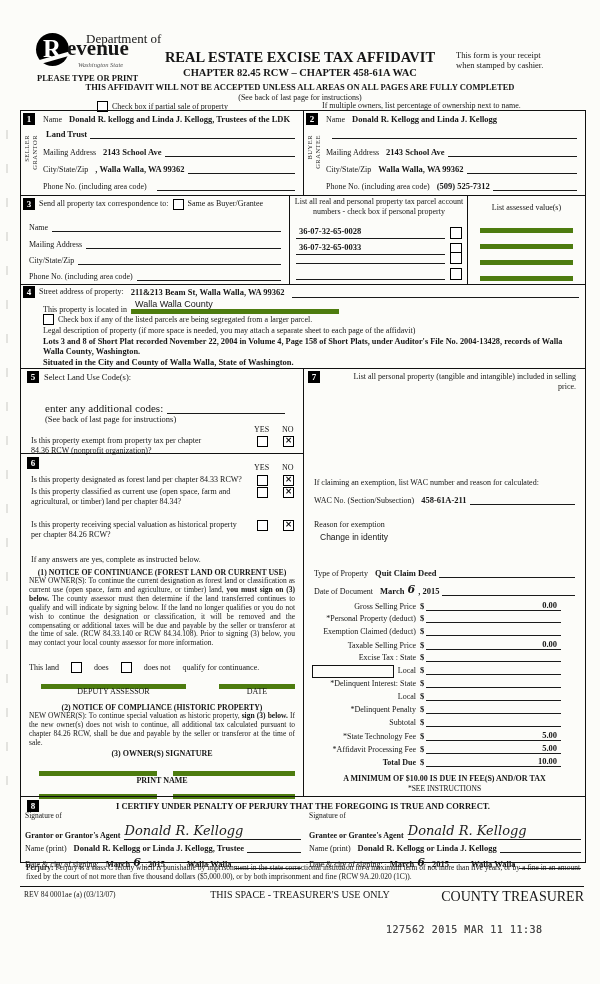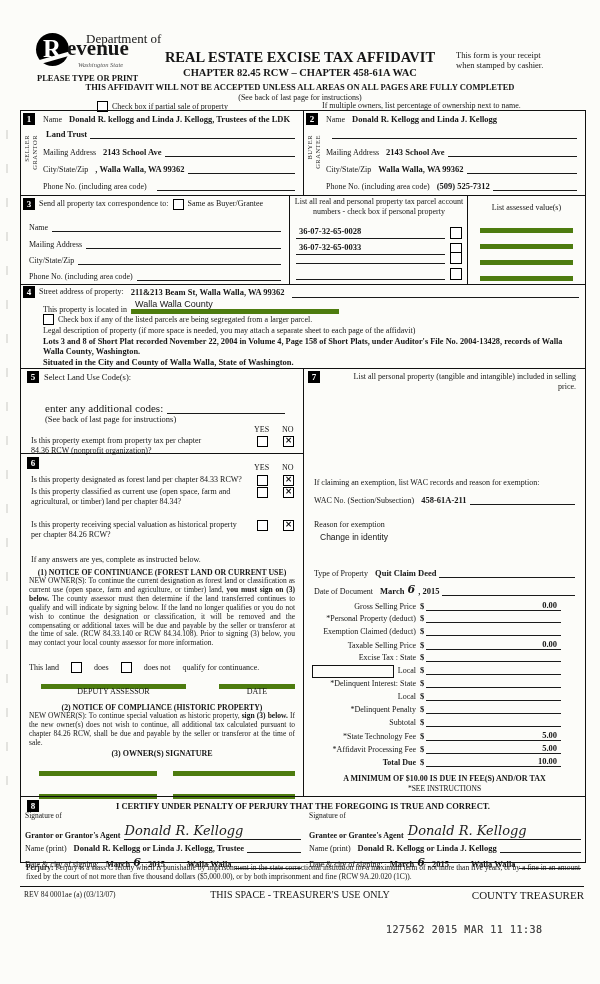--- a/index.html
+++ b/index.html
@@ -275,33 +275,34 @@
           <div class="abs s8 c" style="left:198px;top:233px;width:76px;">DATE</div>
 
           <div class="abs b c" style="left:6px;top:249px;width:270px;font-size:7.8px;">(2) NOTICE OF COMPLIANCE (HISTORIC PROPERTY)</div>
           <div class="abs notice" style="left:8px;top:258px;width:266px;">
             <span>NEW OWNER(S): To continue special valuation as historic property, </span><span class="b">sign (3) below.</span><span> If the new owner(s) does not wish to continue, all additional tax calculated pursuant to chapter 84.26 RCW, shall be due and payable by the seller or transferor at the time of sale.</span>
           </div>
 
           <div class="abs b c" style="left:6px;top:295px;width:270px;font-size:8px;">(3) OWNER(S) SIGNATURE</div>
           <div class="abs ul" style="left:18px;top:317px;width:118px;"></div>
           <div class="abs ul" style="left:152px;top:317px;width:122px;"></div>
+          <div class="abs b c" style="left:6px;top:322px;width:270px;font-size:8px;">PRINT NAME</div>
           <div class="abs ul" style="left:18px;top:340px;width:118px;"></div>
           <div class="abs ul" style="left:152px;top:340px;width:122px;"></div>
         </div>
       </div>
 
       <div class="abs" style="left:283px;top:0;width:281px;height:428px;">
         <span class="badge abs" style="left:4px;top:3px;">7</span>
         <div class="abs s8" style="left:22px;top:4px;width:250px;text-align:right;">
           <div>List all personal property (tangible and intangible) included in selling</div>
           <div>price.</div>
         </div>
 
-        <div class="abs s8" style="left:10px;top:110px;">If claiming an exemption, list WAC records and reason for exemption:</div>
+        <div class="abs s8" style="left:10px;top:110px;">If claiming an exemption, list WAC number and reason for calculated:</div>
         <div class="row" style="left:10px;top:126px;right:10px;">
           <span class="lbl">WAC No. (Section/Subsection)</span>
           <span class="val">458-61A-211</span>
           <span class="fill"></span>
         </div>
         <div class="abs s8" style="left:10px;top:152px;">Reason for exemption</div>
         <div class="abs sans" style="left:16px;top:164px;font-size:8.5px;">Change in identity</div>
 
         <div class="row" style="left:10px;top:199px;right:10px;">
           <span class="lbl">Type of Property</span>
@@ -462,16 +463,16 @@
     </div>
   </div>
 
   <div class="abs s75" style="left:26px;top:864px;width:554px;text-align:justify;">
     <span class="b">Perjury:</span><span> Perjury is a class C felony which is punishable by imprisonment in the state correctional institution for a maximum term of not more than five years, or by a fine in an amount fixed by the court of not more than five thousand dollars ($5,000.00), or by both imprisonment and fine (RCW 9A.20.020 (1C)).</span>
   </div>
   <div class="abs" style="left:20px;top:886px;width:564px;border-top:1px solid #111;"></div>
 
   <div class="abs s75" style="left:24px;top:891px;">REV 84 0001ae (a) (03/13/07)</div>
   <div class="abs c" style="left:150px;top:889px;width:300px;font-size:10px;">THIS SPACE - TREASURER'S USE ONLY</div>
-  <div class="abs" style="right:16px;top:889px;font-size:11px;">COUNTY TREASURER</div>
+  <div class="abs" style="right:16px;top:889px;font-size:14px;">COUNTY TREASURER</div>
 
   <div class="abs stamp" style="left:386px;top:924px;">127562 2015 MAR 11 11:38</div>
 </div>
 
 </body></html>

